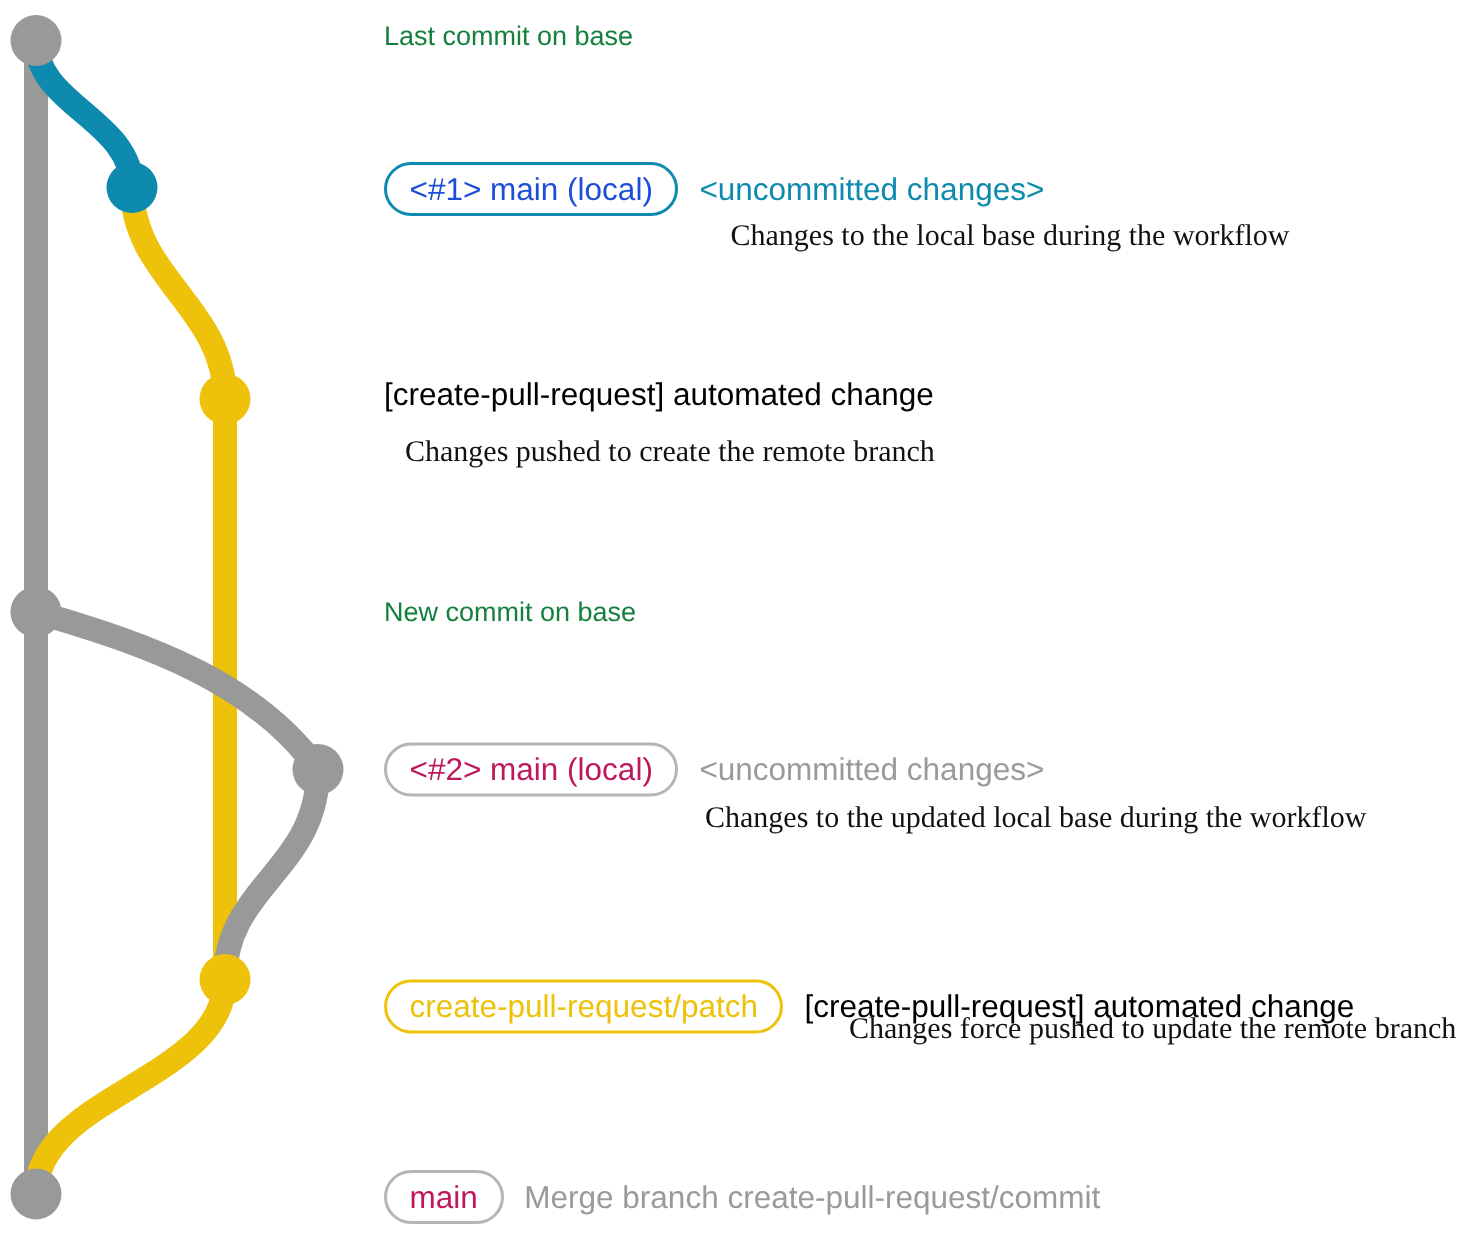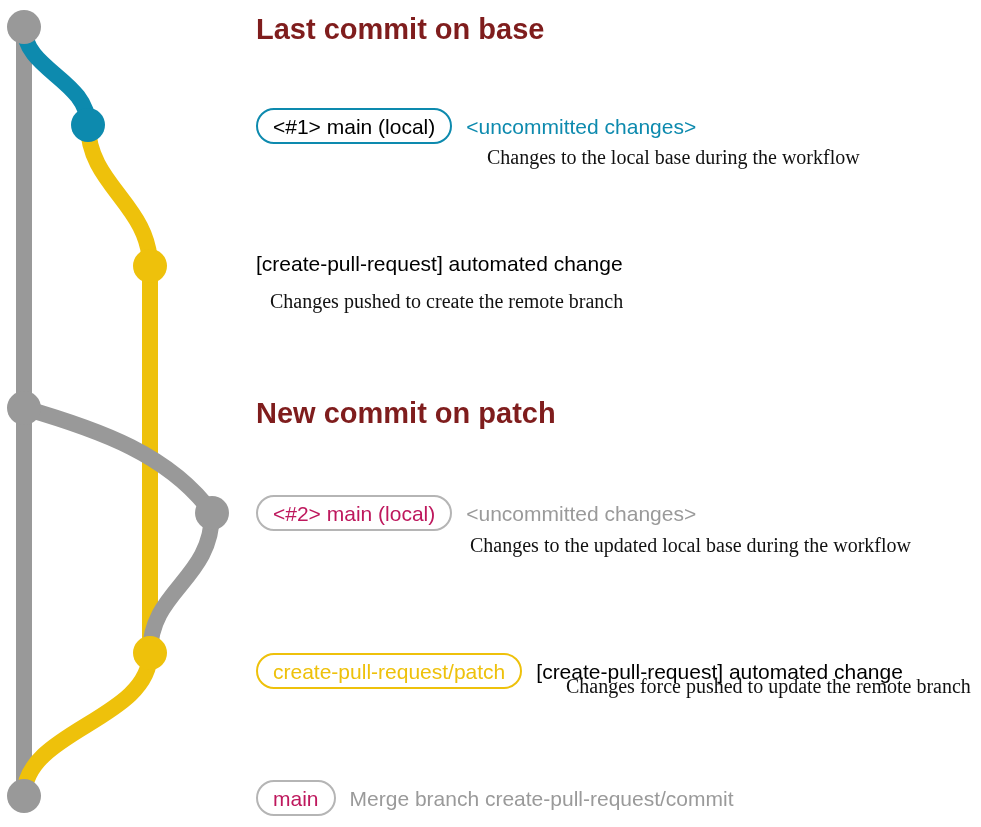--- a/index.html
+++ b/index.html
@@ -52,21 +52,21 @@
     border-radius: 18px;
     border: 2px solid #999999;
     color: #999999;
     font-size: 21px;
     line-height: 1;
     white-space: nowrap;
     background: #ffffff;
   }
   .pill.teal {
     border-color: #0d8aae;
-    color: #000000;
+    color: #1d4ed8;
   }
   .pill.yellow {
     border-color: #eec10b;
     color: #eec10b;
   }
   .pill.gray {
     border-color: #b5b5b5;
     color: #be185d;
   }
   .subject {
@@ -82,25 +82,24 @@
   .plain-note {
     position: absolute;
     font-family: "Liberation Serif", serif;
     font-size: 20px;
     line-height: 1;
     color: #111111;
     white-space: nowrap;
   }
   .heading {
     position: absolute;
-    font-size: 29px;
+    font-size: 18px;
     line-height: 1;
-    color: #7f1d1d;
+    color: #15803d;
     white-space: nowrap;
-    font-weight: bold;
   }
 </style>
 </head>
 <body>
 
 <div id="diagram">
 
   <svg class="graph-svg" viewBox="0 0 260 827" width="260" height="827" xmlns="http://www.w3.org/2000/svg">
 
     <path d="M 24 27 L 24 796" stroke="#999999" stroke-width="16" fill="none" stroke-linecap="round"></path>
@@ -134,21 +133,21 @@
       <span class="pill teal">&lt;#1&gt; main (local)</span>
       <span class="subject teal">&lt;uncommitted changes&gt;</span>
     </div>
     <div class="plain-note" style="left:487px; top:147px;">Changes to the local base during the workflow</div>
 
     <div class="row" style="left:256px; top:253px;">
       <span class="subject yellow nopill">[create-pull-request] automated change</span>
     </div>
     <div class="plain-note" style="left:270px; top:291px;">Changes pushed to create the remote branch</div>
 
-    <div class="heading" style="left:256px; top:399px;">New commit on patch</div>
+    <div class="heading" style="left:256px; top:399px;">New commit on base</div>
 
     <div class="row" style="left:256px; top:495px;">
       <span class="pill gray">&lt;#2&gt; main (local)</span>
       <span class="subject gray">&lt;uncommitted changes&gt;</span>
     </div>
     <div class="plain-note" style="left:470px; top:535px;">Changes to the updated local base during the workflow</div>
 
     <div class="row" style="left:256px; top:636px;margin-top:17px;">
       <span class="pill yellow">create-pull-request/patch</span>
       <span class="subject yellow">[create-pull-request] automated change</span>

